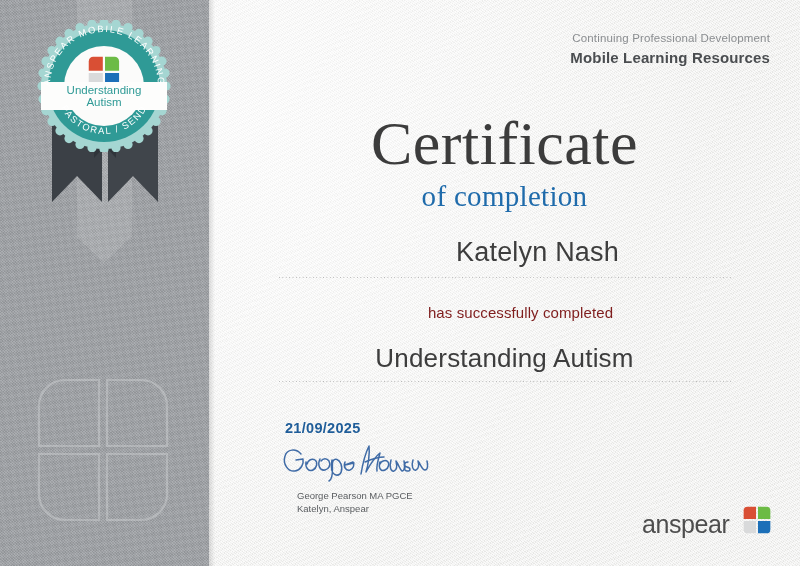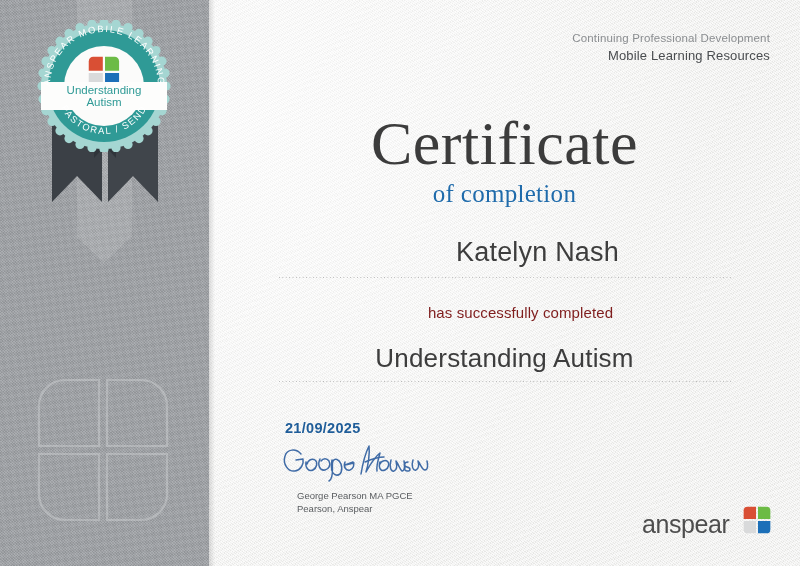--- a/index.html
+++ b/index.html
@@ -82,23 +82,23 @@
     right: 30px; top: 30px;
     text-align: right;
     line-height: 1.45;
   }
   .header .cpd {
     font-size: 11.5px;
     color: #8a8d90;
     letter-spacing: .15px;
   }
   .header .mlr {
-    font-size: 13px;
+    font-size: 15px;
     color: #4a4d50;
-    font-weight: normal;
+    font-weight: bold;
     letter-spacing: .15px;
   }
 
   
   .body-wrap {
     position: absolute;
     left: 209px; top: 0;
     width: 591px; height: 566px;
   }
 
@@ -112,21 +112,21 @@
     color: #3c3c3c;
     letter-spacing: .5px;
     line-height: 1;
   }
   .subtitle {
     position: absolute;
     left: 0; top: 180px;
     width: 100%;
     text-align: center;
     font-family: "Liberation Serif", serif;
-    font-size: 25px;
+    font-size: 29px;
     color: #1f6bab;
     letter-spacing: .3px;
   }
 
   .recipient {
     position: absolute;
     left: 0; top: 237px;
     width: 100%;
     text-align: center;
     font-size: 27px;
@@ -323,21 +323,21 @@
           <path d="M86 22 C93 19, 99 17, 105 17"></path>
           <path d="M101 22 C99 28, 102 32, 106 30 C110 28, 111 23, 108 21 C106 20, 102 21, 101 24"></path>
           <path d="M112 20 C110 27, 112 32, 115 31 C118 30, 118 25, 117 21 C120 25, 121 30, 123 31 C126 31, 126 25, 125 21"></path>
           <path d="M129 22 C125 22, 124 26, 128 27 C132 28, 132 31, 128 31 C126 31, 125 29, 126 28"></path>
           <path d="M134 20 C132 26, 134 31, 137 30 C140 29, 140 24, 139 21 C142 25, 143 30, 146 30 C149 30, 149 25, 148 21"></path>
         </g>
       </svg>
 
       <div class="sig-name">
         <div>George Pearson MA PGCE</div>
-        <div>Pearson, Anspear</div>
+        <div>Katelyn, Anspear</div>
       </div>
     </div>
   </div>
 
   <div class="anspear">
     <svg class="anspear-word" width="100" height="30" viewBox="0 0 100 30">
       <text x="0" y="23" font-family="Liberation Sans, sans-serif" font-size="25" fill="#4d4d4d" letter-spacing="-0.4">anspear</text>
     </svg>
     <svg width="28" height="28" viewBox="0 0 172 172" style="margin-left:1px;margin-top:-4px">
       <path d="M80 80 H4 V28 A24 24 0 0 1 28 4 H80 Z" fill="#d94f34"></path>

